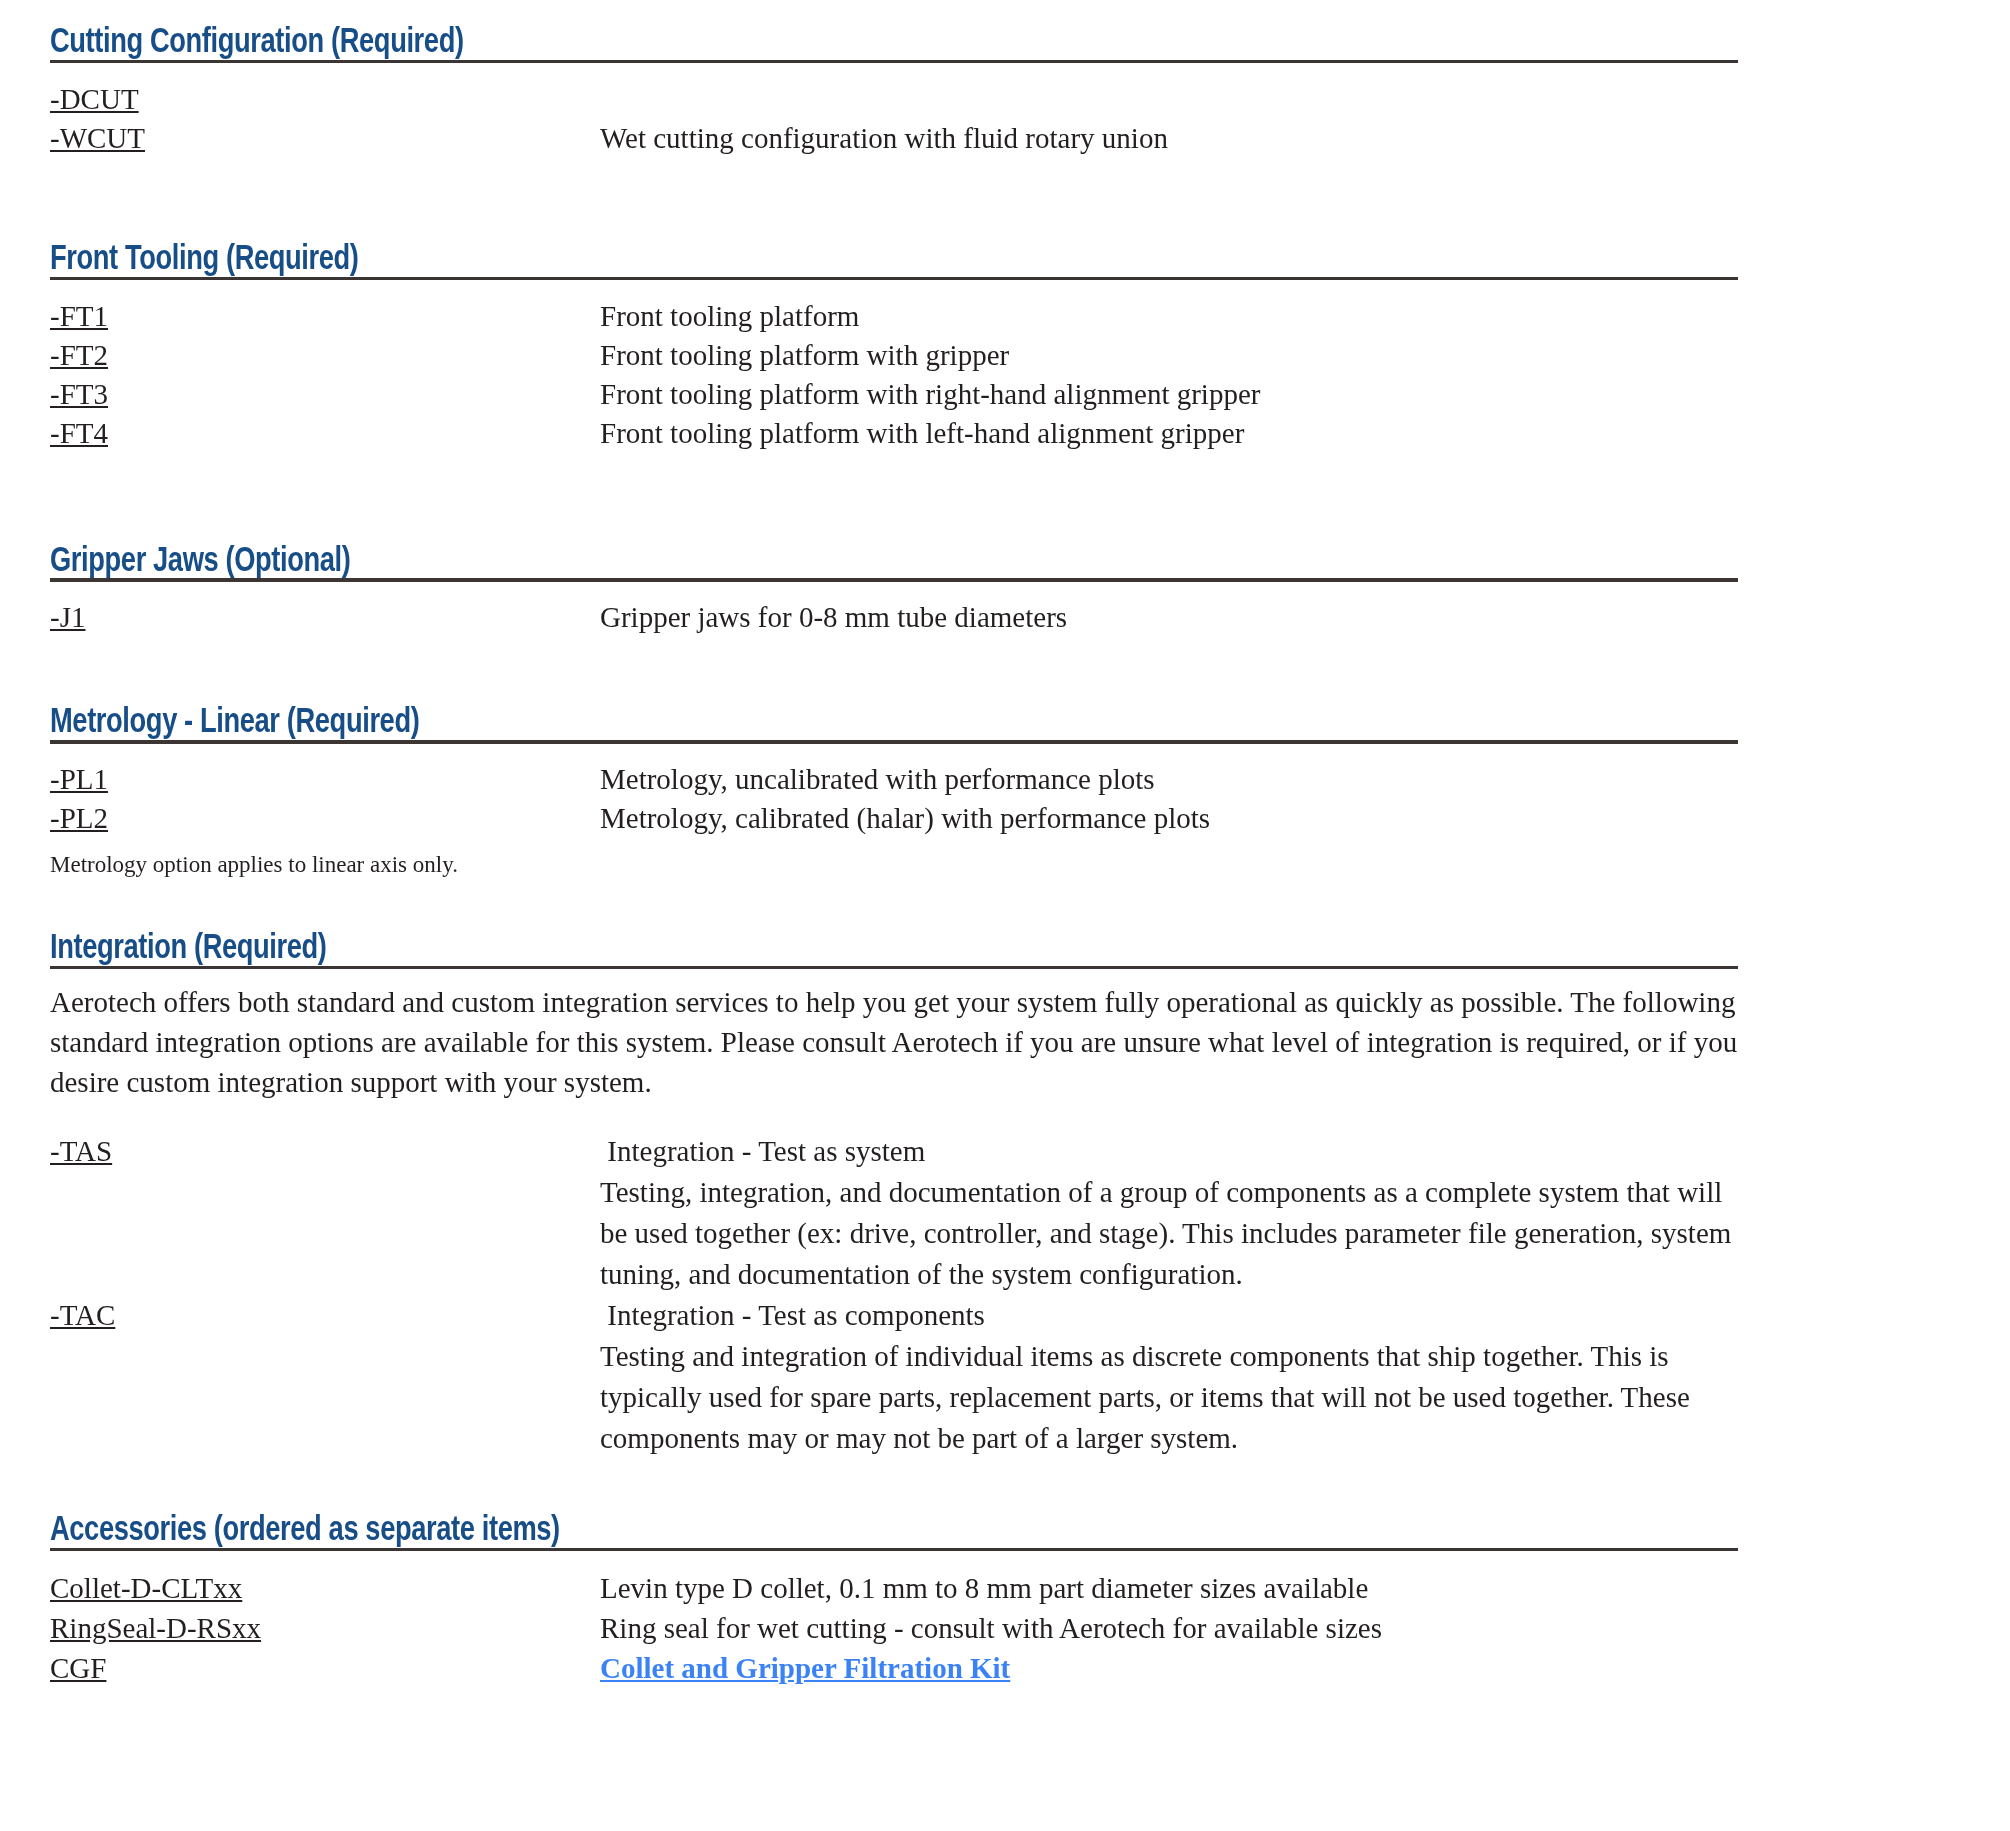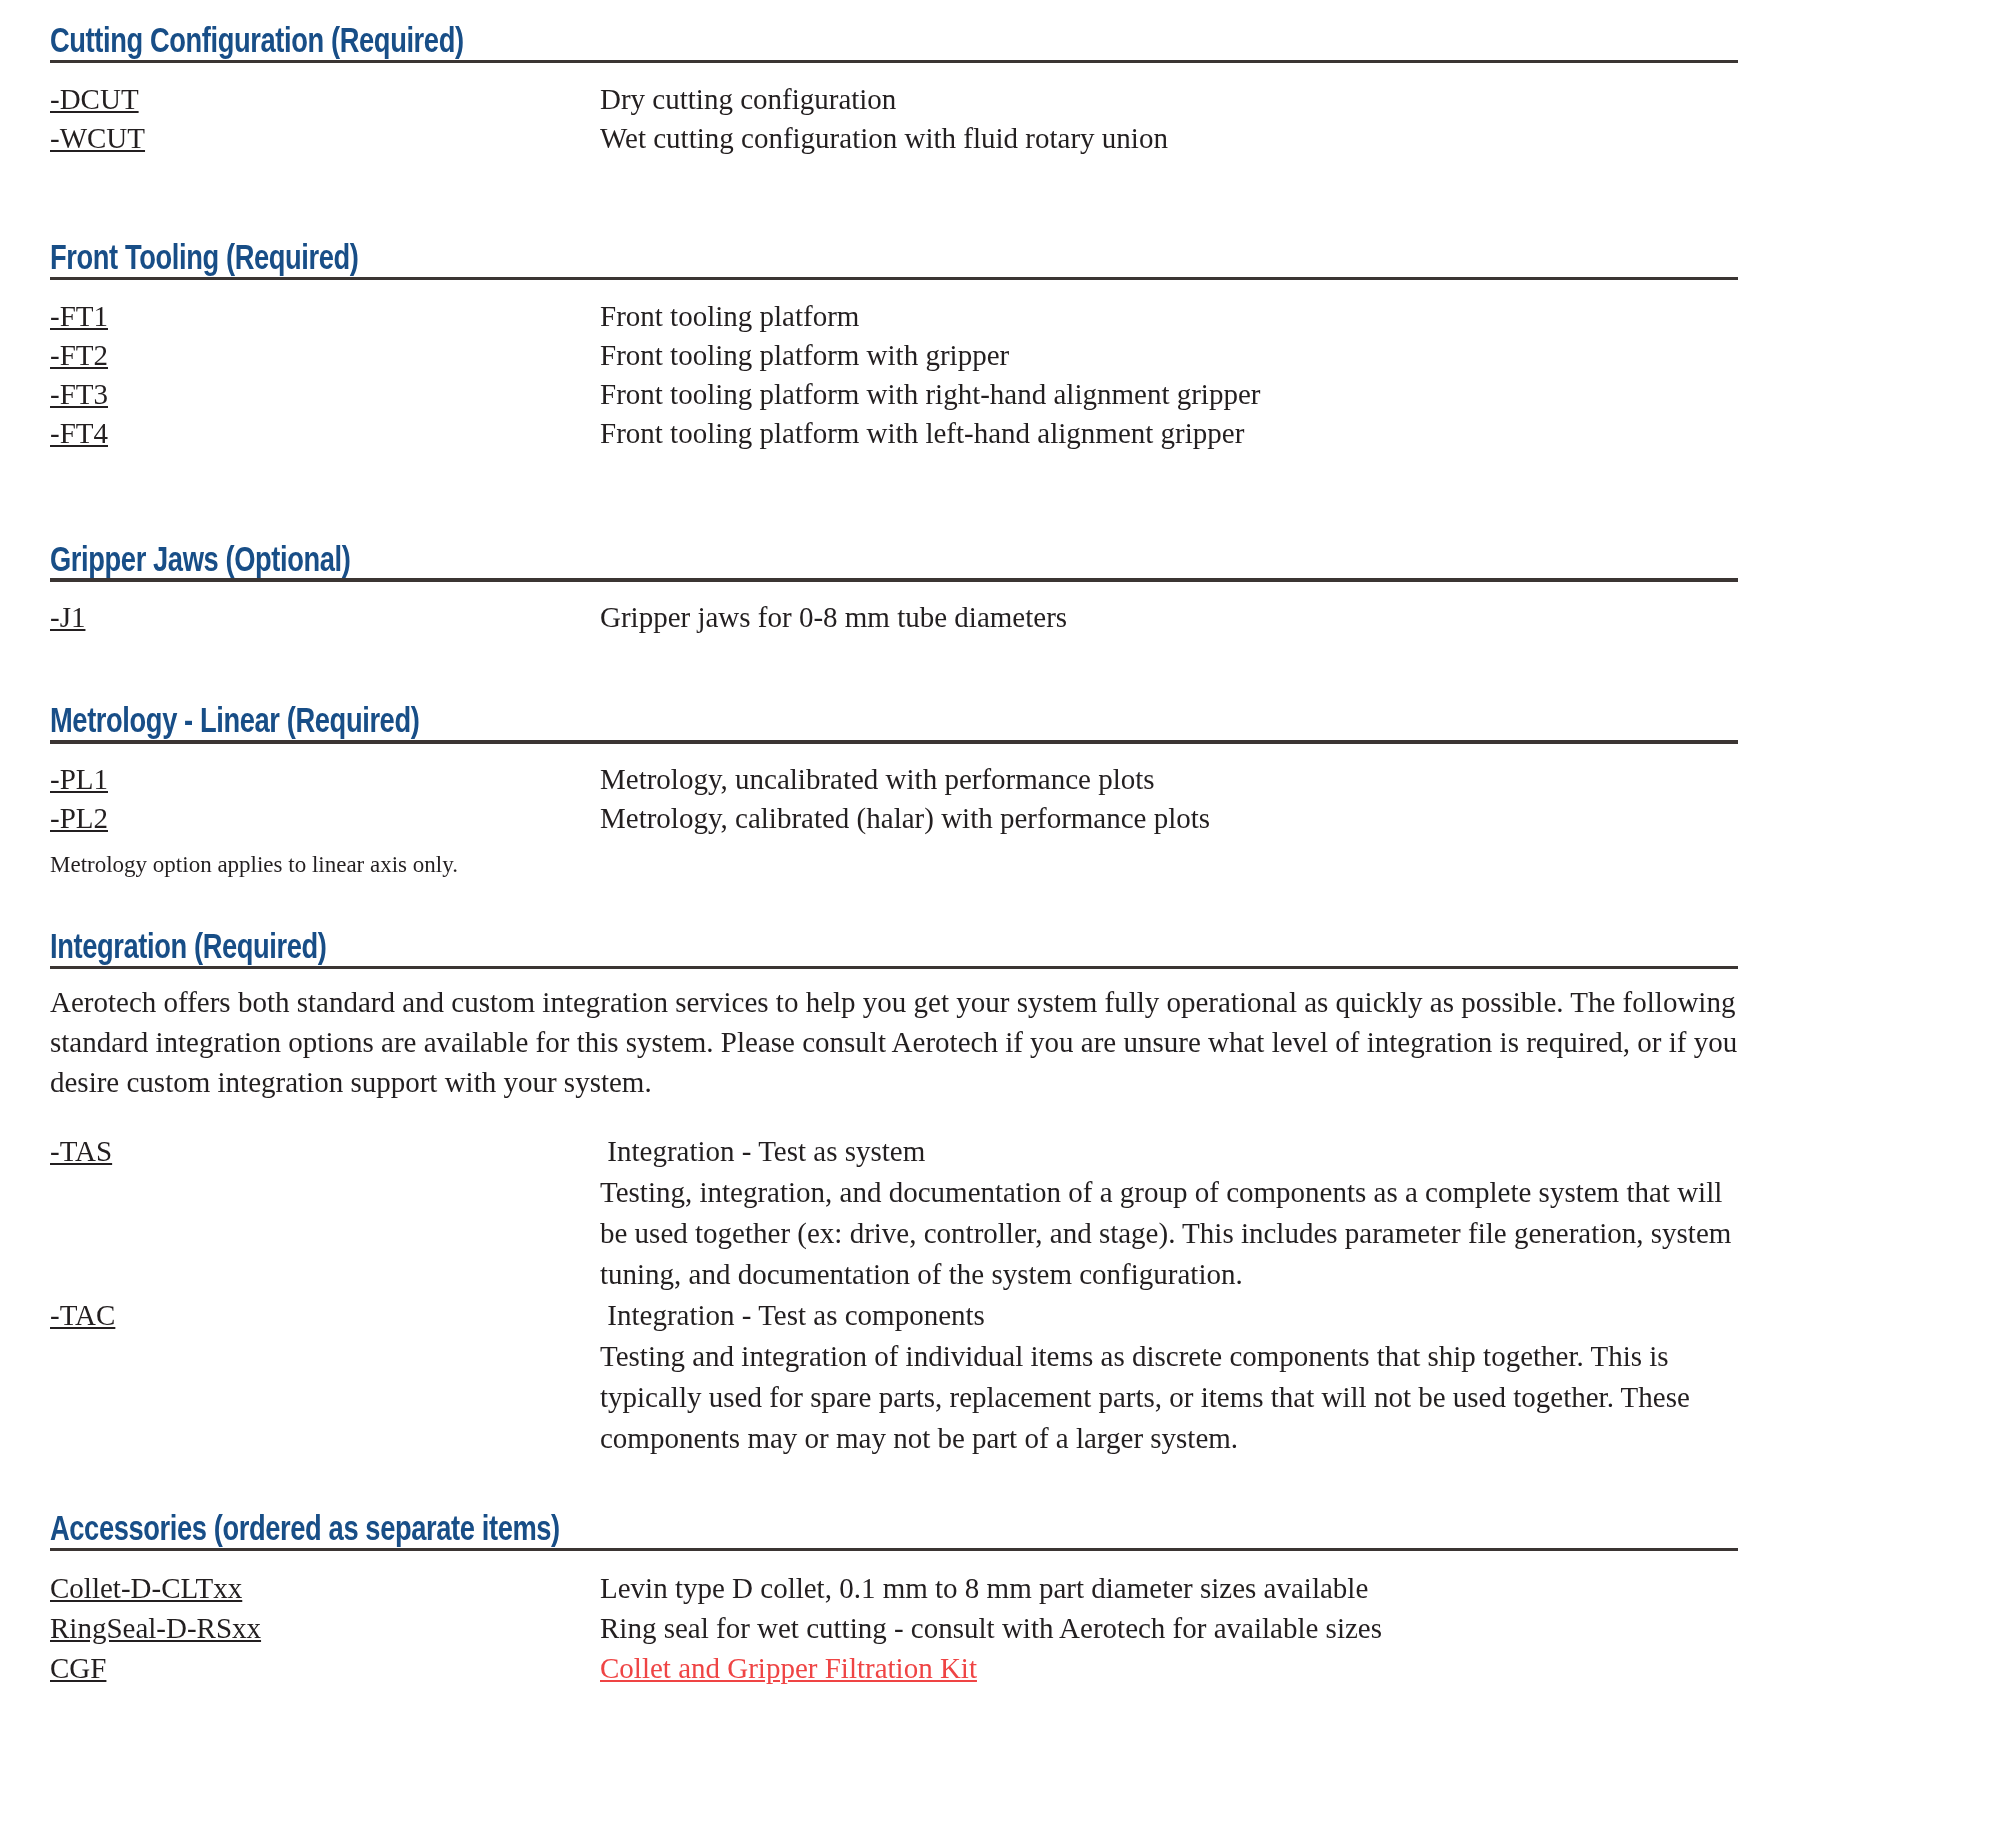--- a/index.html
+++ b/index.html
@@ -30,39 +30,38 @@
   .row{display:flex;}
   .col-code{flex:0 0 550px;text-decoration:underline;}
   .col-desc{flex:1 1 auto;}
   .note{margin-top:12.7px;font-size:23px;line-height:27px;}
   .intro{margin-top:12.7px;font-size:29px;line-height:40px;max-width:1891px;}
   .int-rows{font-size:29px;line-height:41px;}
   .int-row{display:flex;}
   .int-body{width:1346px;}
   .int-title{padding-left:7.3px;}
   .acc-rows{margin-top:16.4px;font-size:29px;line-height:40px;}
-  .link{color:#ef4444;text-decoration:underline;cursor:pointer;}
+  .link{color:#3b82f6;text-decoration:underline;cursor:pointer;font-weight:bold;}
   .sec-2{margin-top:81px;}
   .sec-3{margin-top:88px;}
   .sec-4{margin-top:65px;}
   .sec-5{margin-top:50px;}
   .sec-6{margin-top:51px;}
 </style>
 </head>
 <body>
 
 <div class="page">
 
   <section class="sec sec-1">
     <h2 class="sec-title">Cutting Configuration (Required)</h2>
     <div class="rule"></div>
     <div class="rows">
       <div class="row">
         <div class="col-code">-DCUT</div>
-        <div class="col-desc">Dry cutting configuration</div>
       </div>
       <div class="row">
         <div class="col-code">-WCUT</div>
         <div class="col-desc">Wet cutting configuration with fluid rotary union</div>
       </div>
     </div>
   </section>
 
   <section class="sec sec-2">
     <h2 class="sec-title">Front Tooling (Required)</h2>

